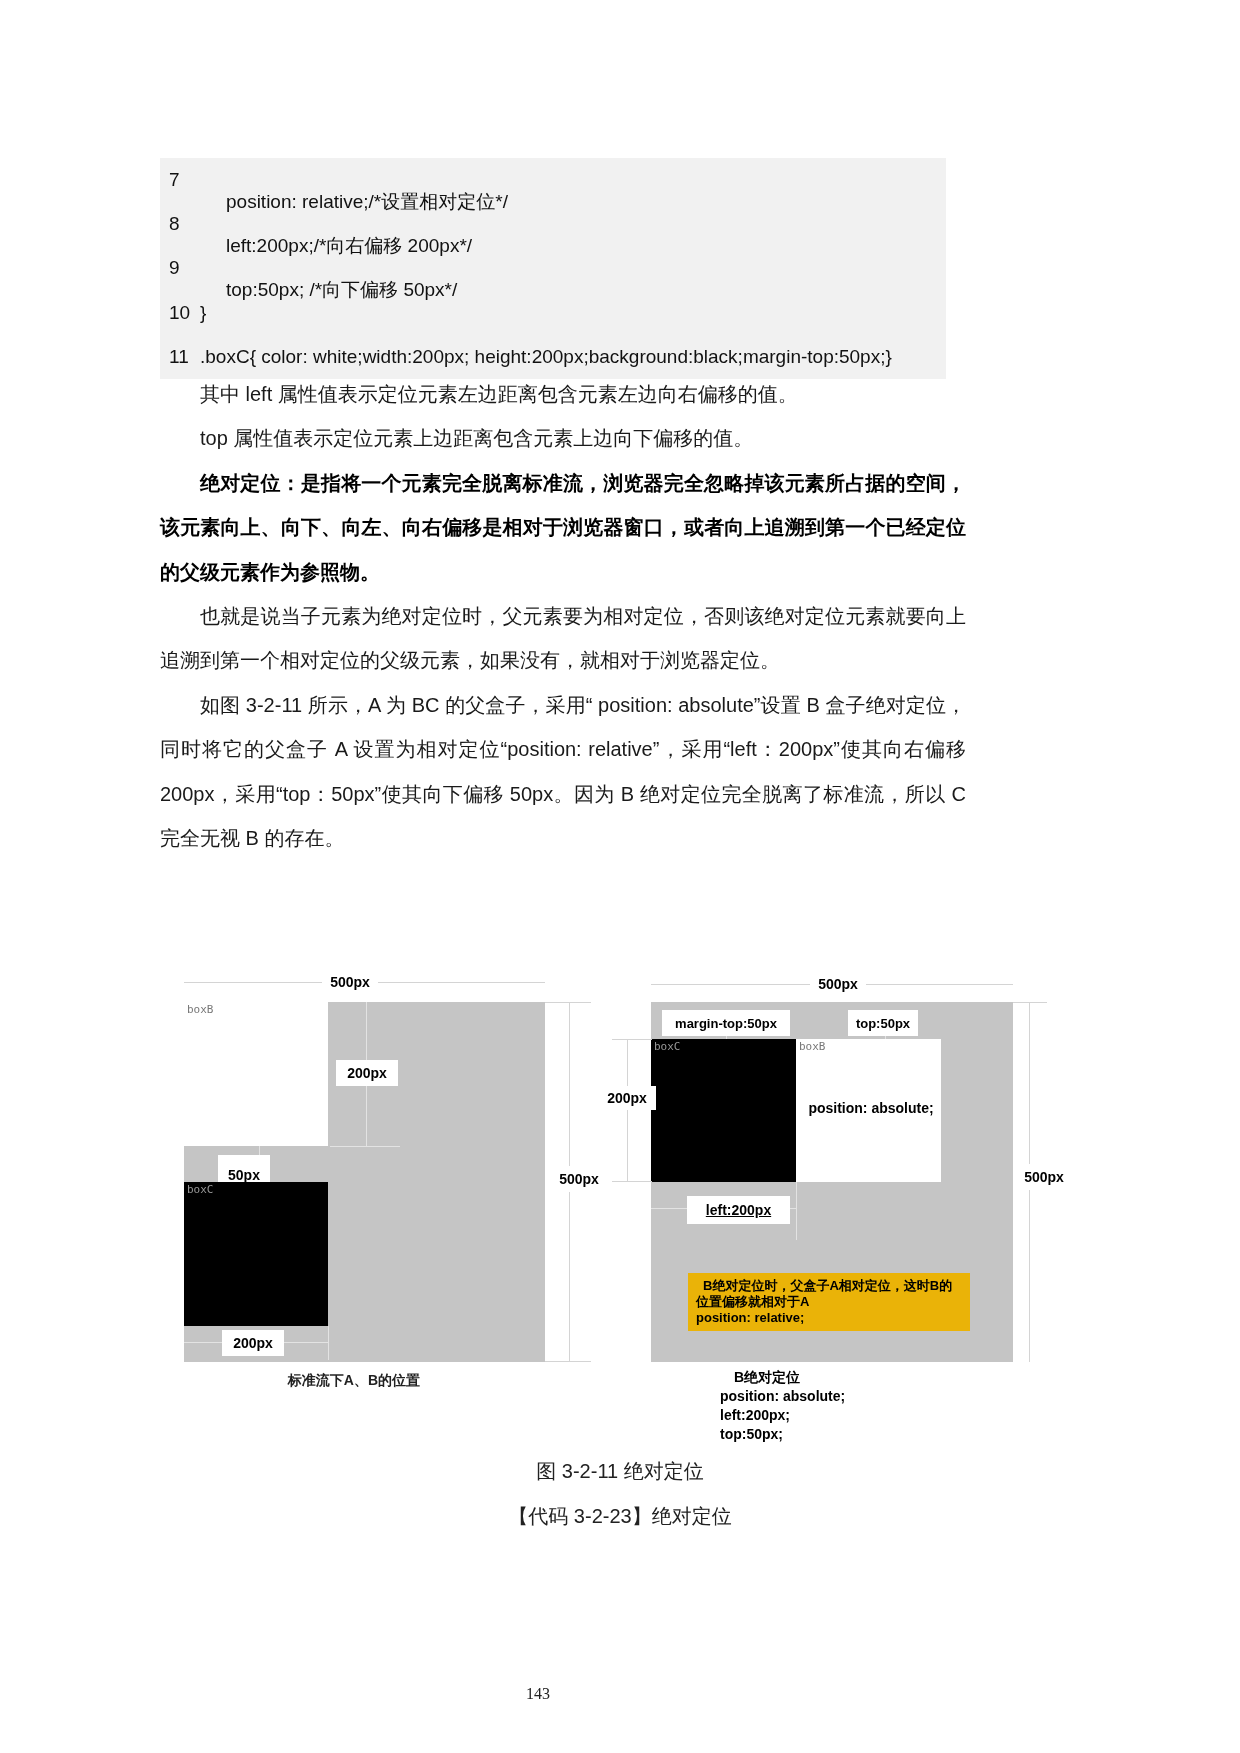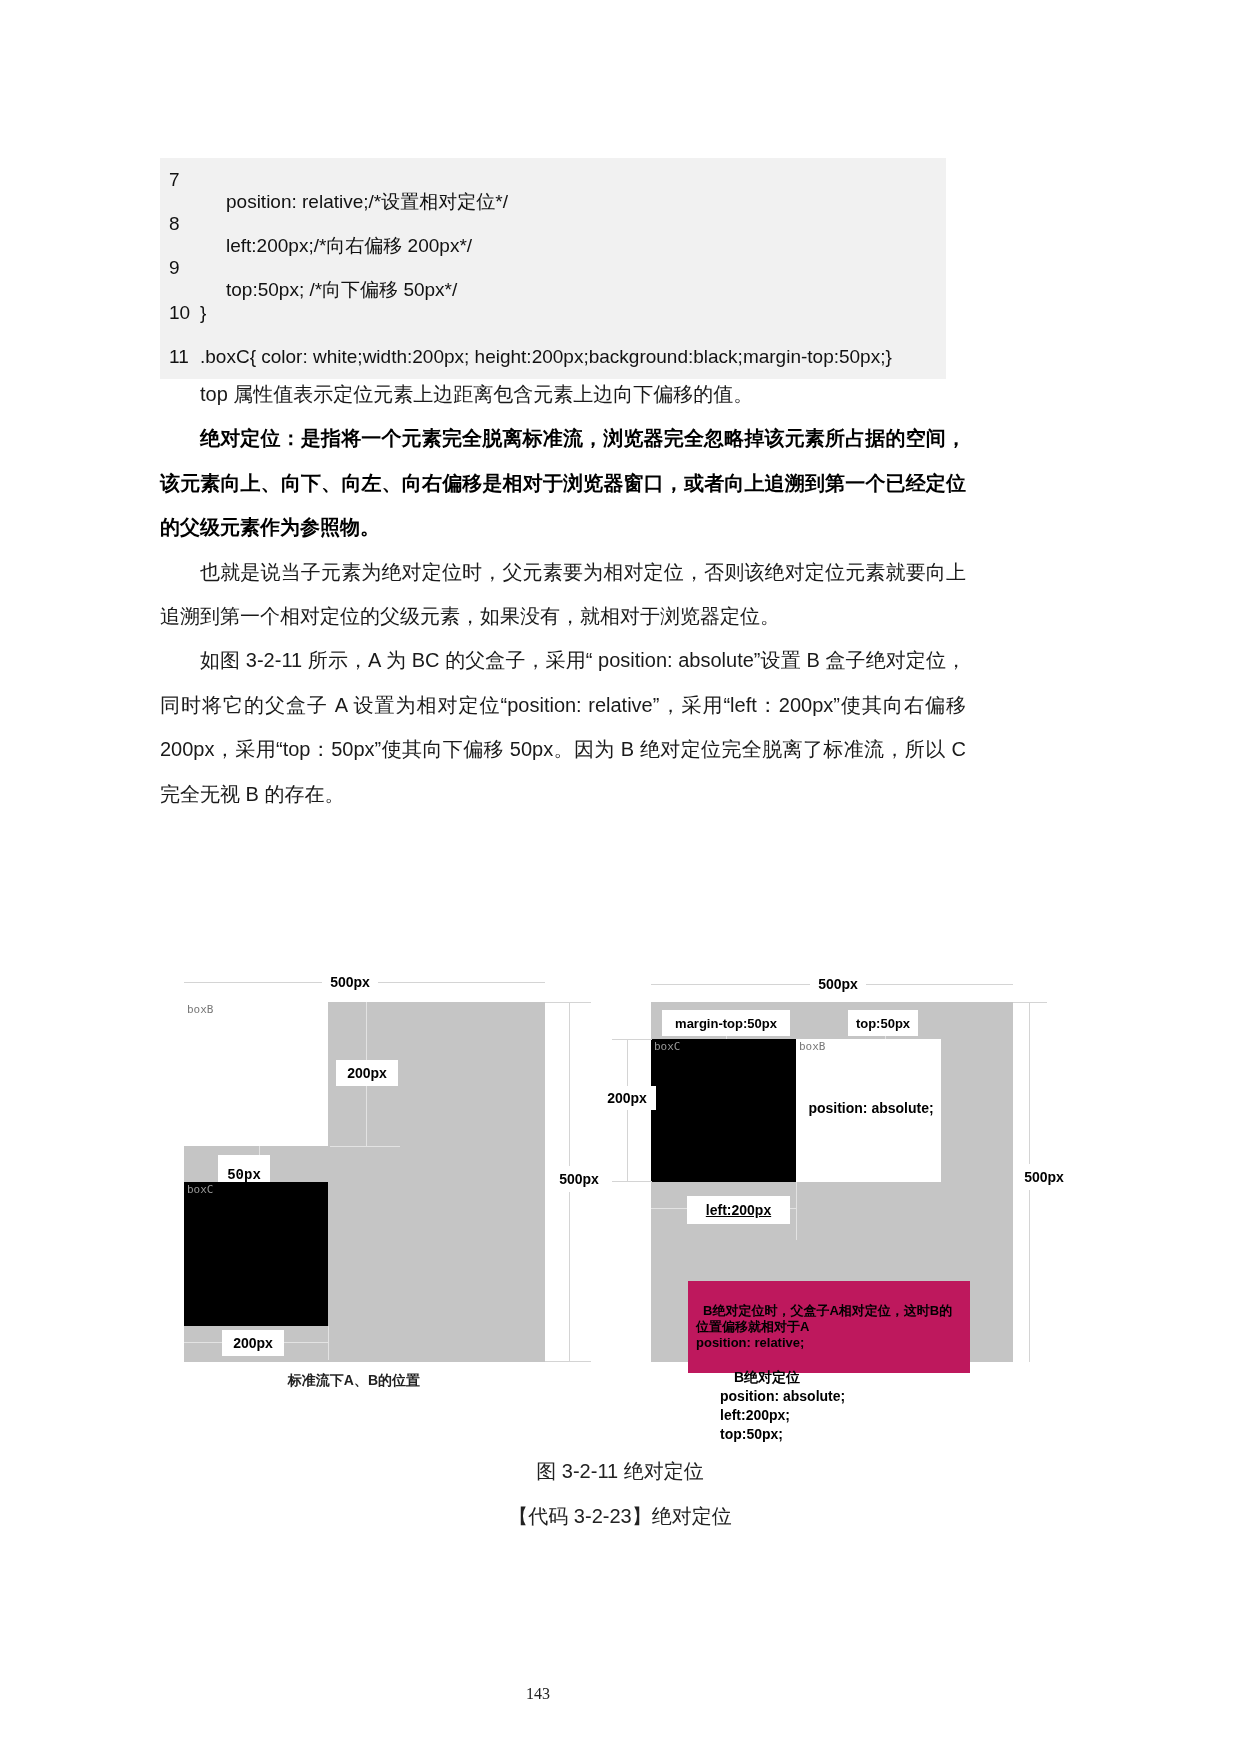--- a/index.html
+++ b/index.html
@@ -38,21 +38,21 @@
   .l-top-line{left:29px;top:112px;width:361px;height:1px;}
   .l-top-label{left:167px;top:100px;width:56px;height:24px;}
   .l-container{left:29px;top:132px;width:361px;height:360px;background:var(--container-gray);}
   .boxB{left:0;top:0;width:144px;height:144px;background:#fff;}
   .boxtag{position:absolute;left:3px;top:1px;font-family:"DejaVu Sans Mono",monospace;font-size:11px;color:#777;text-align:center;}
   .boxtag.onblack{color:#999;}
   .l-200-line{left:182px;top:0;width:1px;height:144px;}
   .l-200-tick{left:146px;top:144px;width:70px;height:1px;}
   .l-200-label{left:152px;top:58px;width:62px;height:26px;}
   .l-50-line{left:75px;top:144px;width:1px;height:36px;}
-  .l-50-label{left:34px;top:153px;width:52px;height:40px;font-family:Liberation Mono, monospace;}
+  .l-50-label{left:34px;top:153px;width:52px;height:40px;}
   .boxC{left:0;top:180px;width:144px;height:144px;background:var(--box-black);}
   .l-bot-line{left:0;top:340px;width:144px;height:1px;}
   .l-bot-tick{left:144px;top:324px;width:1px;height:34px;}
   .l-width-label{left:38px;top:328px;width:62px;height:26px;}
   .l-h-line{left:414px;top:132px;width:1px;height:360px;}
   .l-h-tick-t{left:390px;top:132px;width:46px;height:1px;}
   .l-h-tick-b{left:390px;top:491px;width:46px;height:1px;}
   .l-h-label{left:398px;top:296px;width:52px;height:26px;}
   .l-caption{left:65px;top:502px;width:200px;text-align:right;font-weight:bold;font-size:14px;color:#222;}
 
@@ -63,21 +63,21 @@
   .r-margin-label{left:11px;top:8px;width:128px;height:26px;font-size:13px;}
   .r-margin-tick{left:75px;top:34px;width:1px;height:4px;}
   .r-top50-label{left:197px;top:8px;width:70px;height:26px;font-size:13px;}
   .r-top50-tick{left:234px;top:34px;width:1px;height:4px;}
   .boxCr{left:0;top:37px;width:145px;height:143px;background:var(--box-black);}
   .boxBr{left:145px;top:37px;width:145px;height:143px;background:#fff;}
   .r-abs-text{left:150px;top:98px;width:140px;text-align:center;font-weight:bold;font-size:14px;color:#000;}
   .r-left-line-h{left:0;top:206px;width:145px;height:1px;}
   .r-left-line-v{left:145px;top:180px;width:1px;height:58px;}
   .r-left-label{left:36px;top:194px;width:103px;height:28px;text-decoration:underline;}
-  .r-note{left:37px;top:279px;width:282px;background:#be185d;padding:22px 8px;font-weight:bold;font-size:13px;line-height:16px;color:#000;}
+  .r-note{left:37px;top:271px;width:282px;background:#eab308;padding:5px 8px;font-weight:bold;font-size:13px;line-height:16px;color:#000;}
   .r-note .ln1{text-indent:7px;}
   .r-200-line{left:472px;top:169px;width:1px;height:143px;}
   .r-200-tick-t{left:457px;top:169px;width:40px;height:1px;}
   .r-200-tick-b{left:457px;top:311px;width:40px;height:1px;}
   .r-200-label{left:443px;top:216px;width:58px;height:24px;}
   .r-h-line{left:874px;top:132px;width:1px;height:360px;}
   .r-h-tick{left:858px;top:132px;width:34px;height:1px;}
   .r-h-label{left:862px;top:294px;width:54px;height:26px;}
   .r-below{left:565px;top:498px;width:230px;font-weight:bold;font-size:14px;line-height:19px;color:#000;}
   .r-below .ln1{margin-left:14px;}
@@ -109,20 +109,21 @@
       <span class="cnum">10</span>
       <span class="ccode">}</span>
     </div>
     <div class="crow">
       <span class="cnum">11</span>
       <span class="ccode">.boxC{ color: white;width:200px; height:200px;background:black;margin-top:50px;}</span>
     </div>
   </div>
 
   <div class="bodytext">
+    <p>其中 left 属性值表示定位元素左边距离包含元素左边向右偏移的值。</p>
     <p>top 属性值表示定位元素上边距离包含元素上边向下偏移的值。</p>
     <p class="bold">绝对定位：是指将一个元素完全脱离标准流，浏览器完全忽略掉该元素所占据的空间，该元素向上、向下、向左、向右偏移是相对于浏览器窗口，或者向上追溯到第一个已经定位的父级元素作为参照物。</p>
     <p>也就是说当子元素为绝对定位时，父元素要为相对定位，否则该绝对定位元素就要向上追溯到第一个相对定位的父级元素，如果没有，就相对于浏览器定位。</p>
     <p>如图 3-2-11 所示，A 为 BC 的父盒子，采用“ position: absolute”设置 B 盒子绝对定位，同时将它的父盒子 A 设置为相对定位“position: relative”，采用“left：200px”使其向右偏移 200px，采用“top：50px”使其向下偏移 50px。因为 B 绝对定位完全脱离了标准流，所以 C 完全无视 B 的存在。</p>
   </div>
 
   <div class="figure">
 
     <div class="abs mline l-top-line"></div>
     <div class="abs mlabel l-top-label">500px</div>

